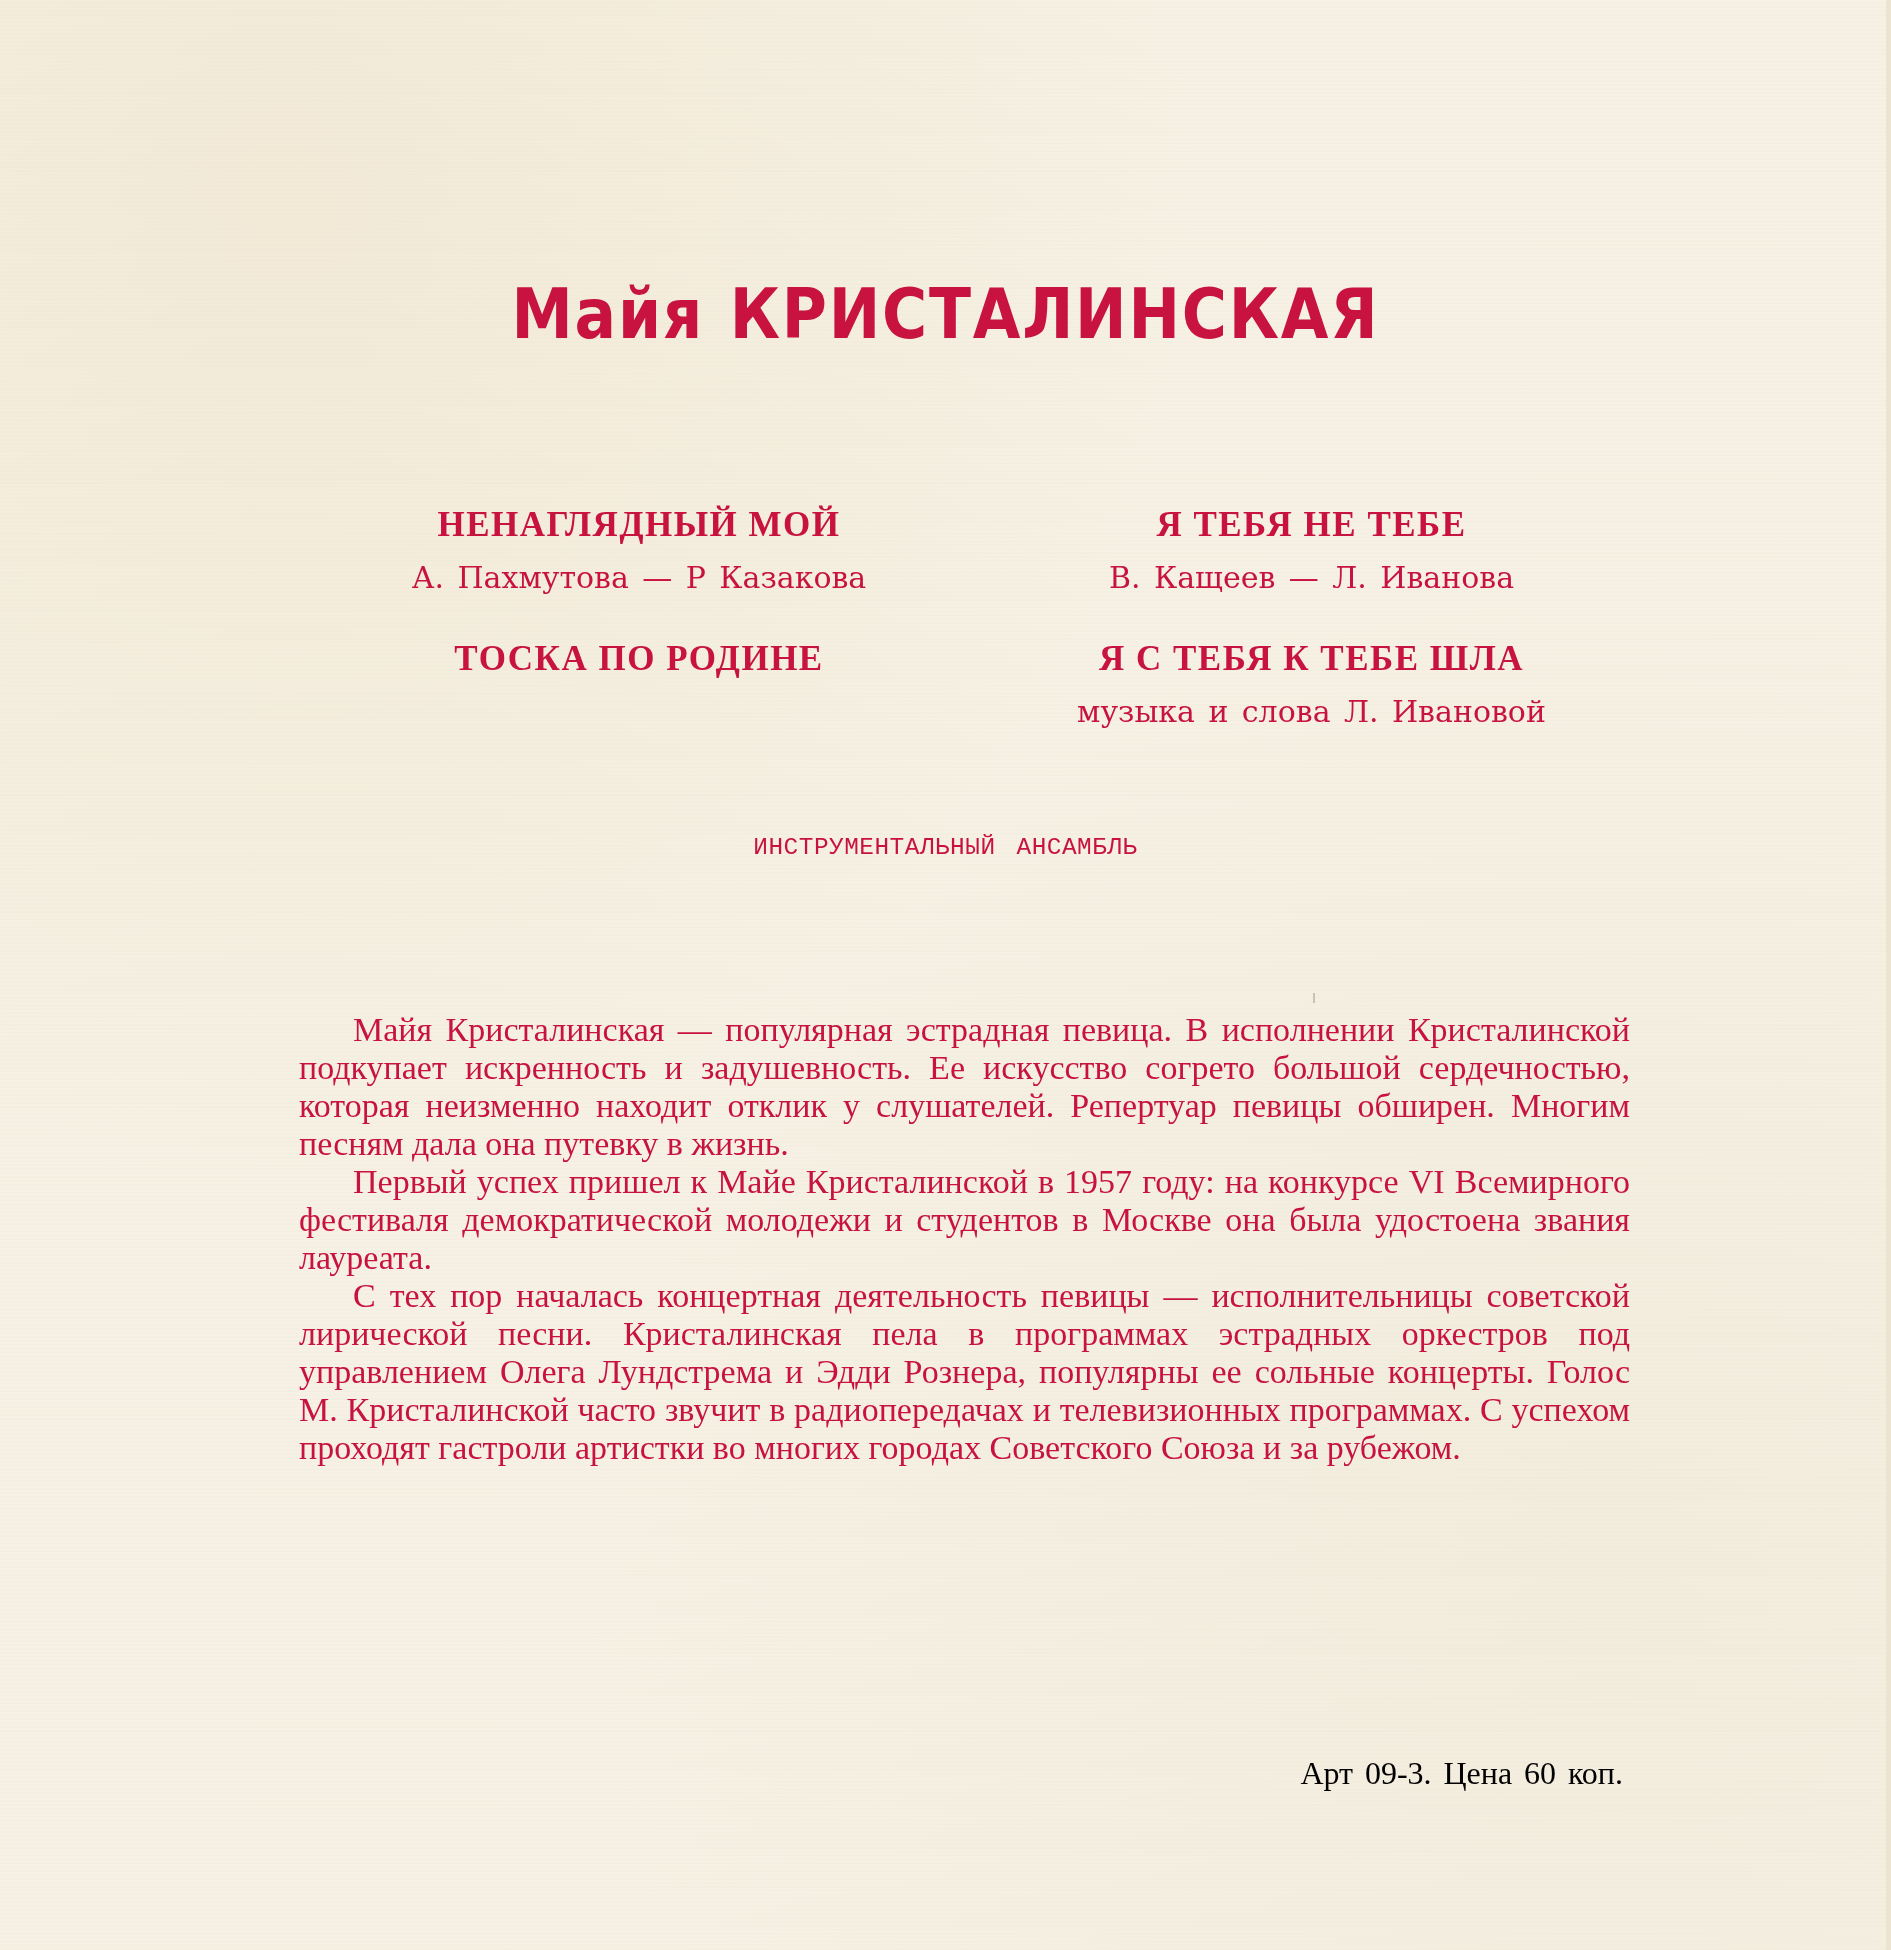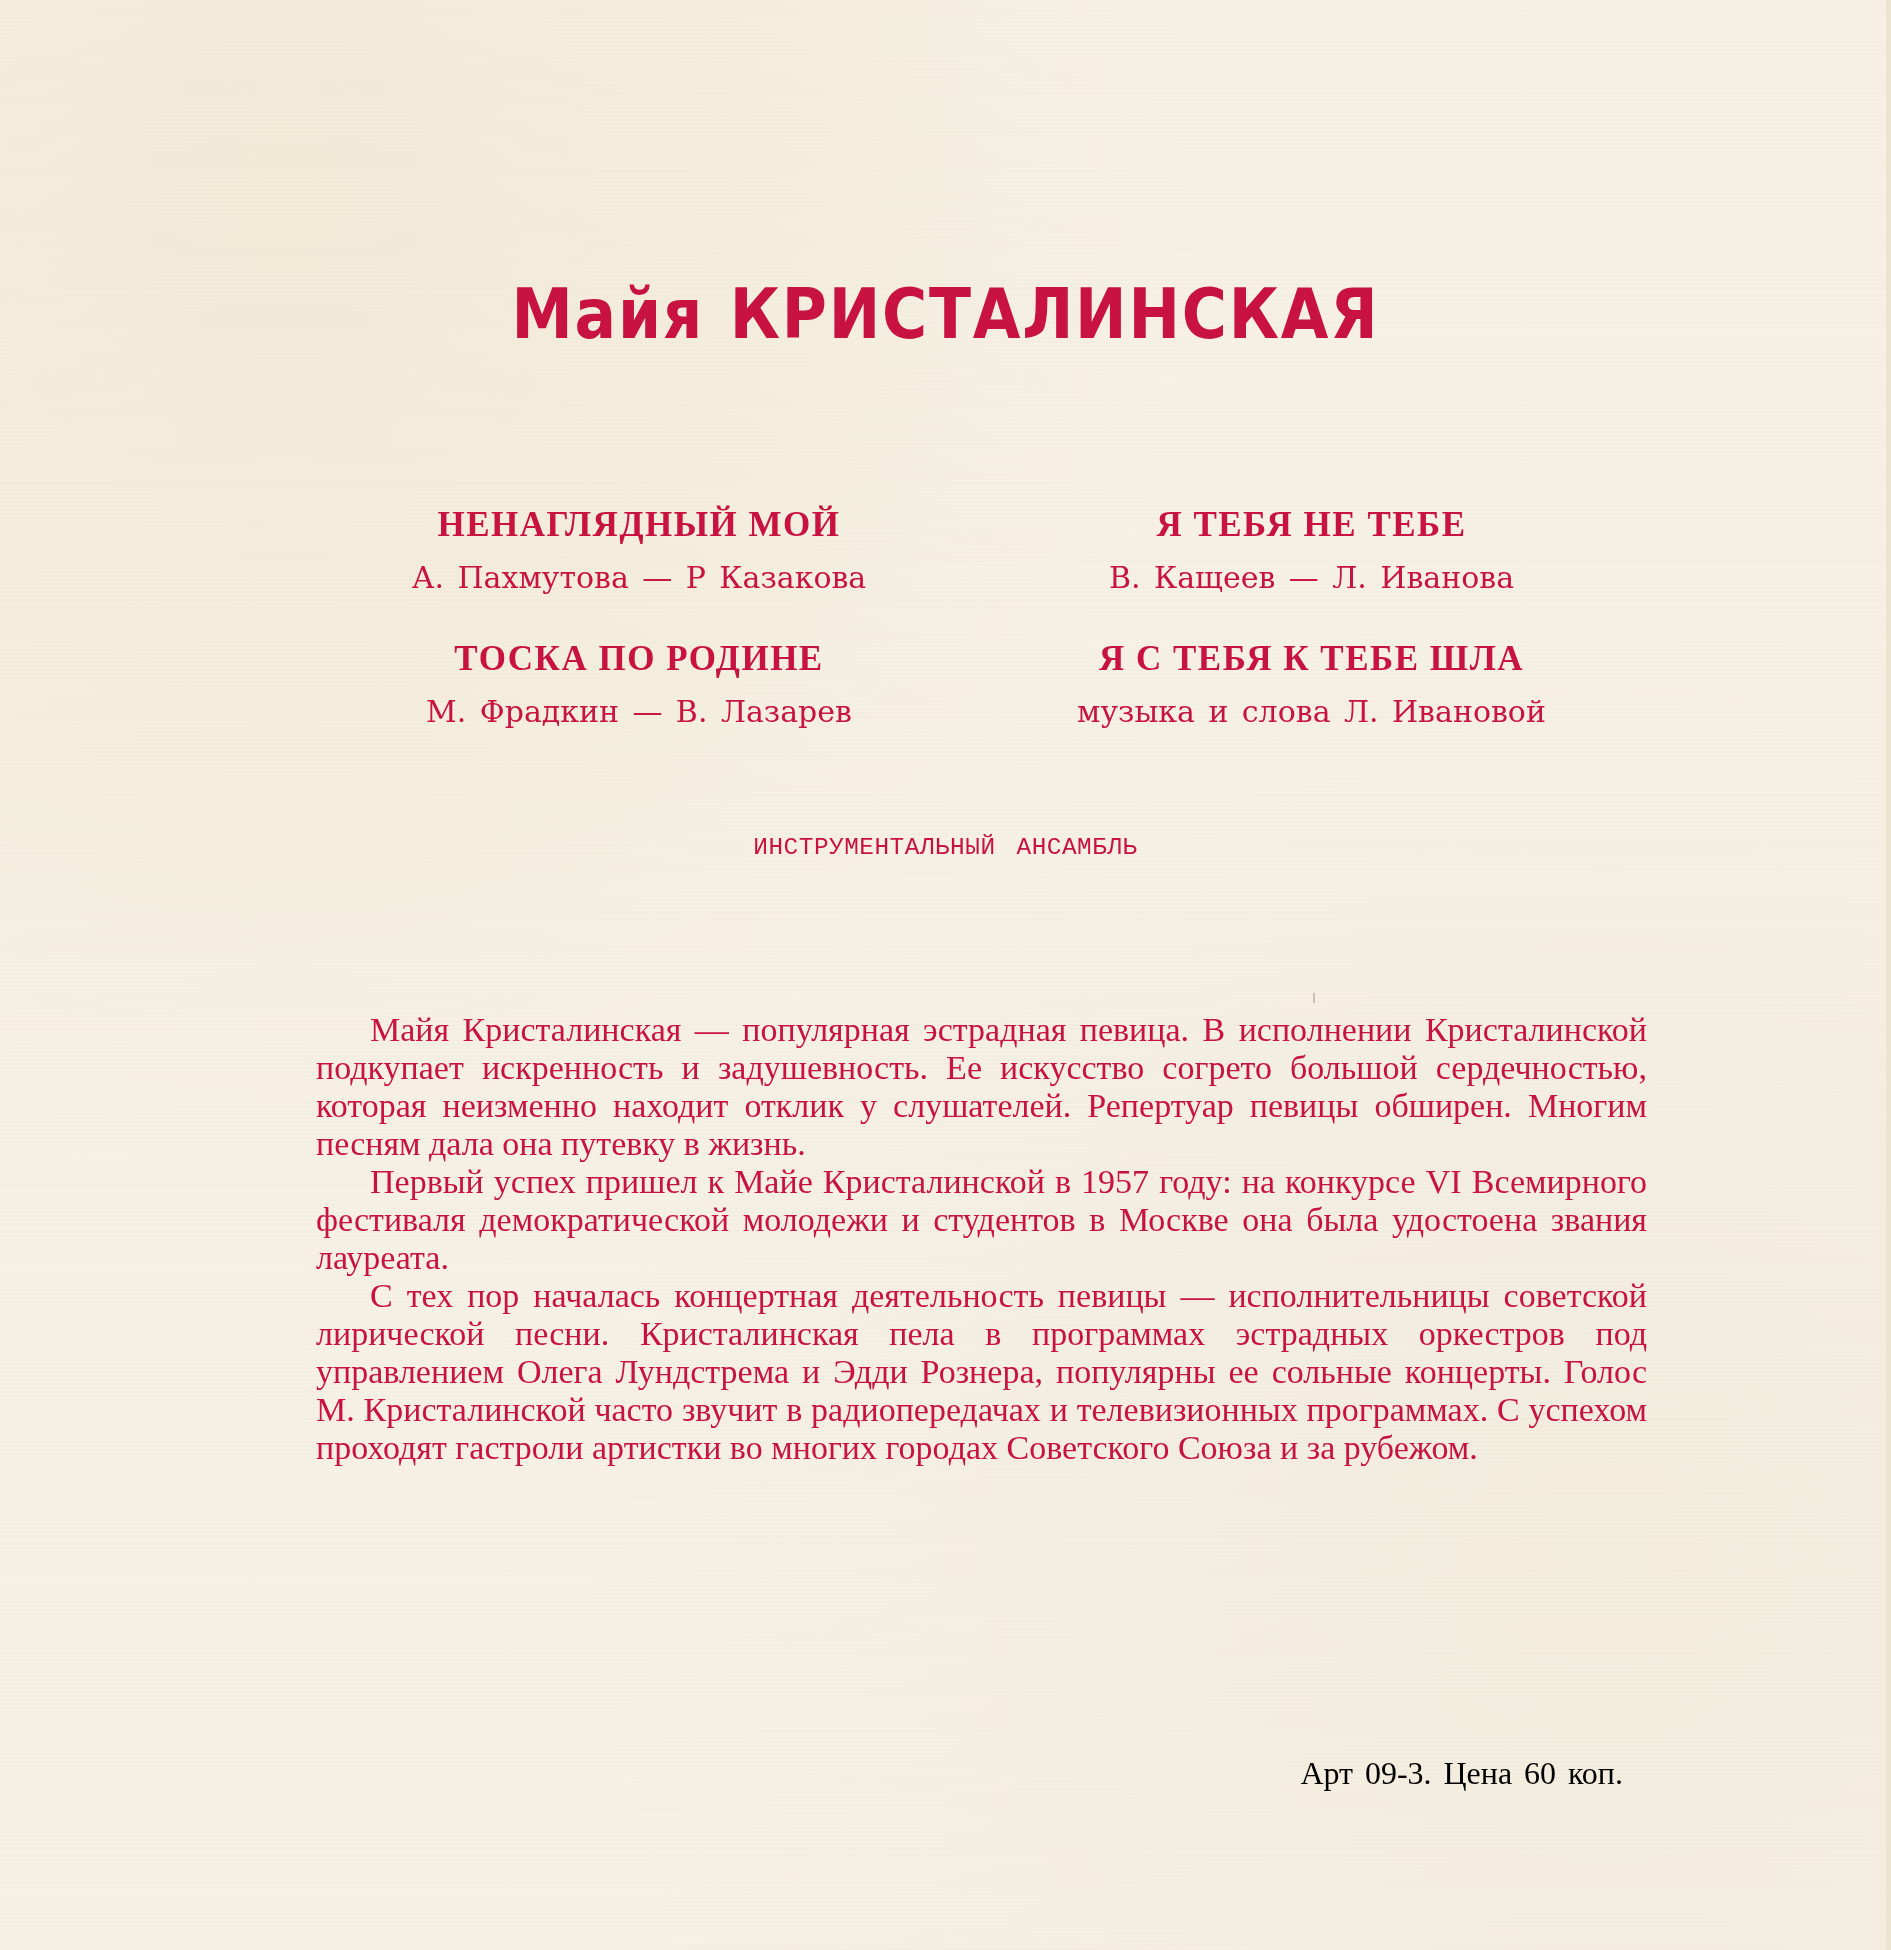--- a/index.html
+++ b/index.html
@@ -78,21 +78,21 @@
       text-align: center;
       font-family: Liberation Mono, monospace;
       font-size: 24.4px;
       letter-spacing: 0.5px;
       color: #c8123f;
       word-spacing: 5.9px;
     }
     .bio {
       position: absolute;
       top: 1011px;
-      left: 316px;
+      left: 299px;
       width: 1331px;
       font-family: "Liberation Serif", serif;
       font-size: 34px;
       line-height: 38px;
       color: #c8123f;
       text-align: justify;
     }
     .bio p {
       margin: 0;
       text-indent: 54px;
@@ -130,21 +130,20 @@
     <div class="song">
       <div class="song-title">НЕНАГЛЯДНЫЙ МОЙ</div>
       <div class="song-credit">А. Пахмутова — Р Казакова</div>
     </div>
     <div class="song">
       <div class="song-title">Я ТЕБЯ НЕ ТЕБЕ</div>
       <div class="song-credit">В. Кащеев — Л. Иванова</div>
     </div>
     <div class="song">
       <div class="song-title">ТОСКА ПО РОДИНЕ</div>
-      <div class="song-credit">М. Фрадкин — В. Лазарев</div>
     </div>
     <div class="song">
       <div class="song-title">Я С ТЕБЯ К ТЕБЕ ШЛА</div>
       <div class="song-credit">музыка и слова Л. Ивановой</div>
     </div>
   </div>
 
   <div class="ensemble">ИНСТРУМЕНТАЛЬНЫЙ АНСАМБЛЬ</div>
 
   <div class="bio">

